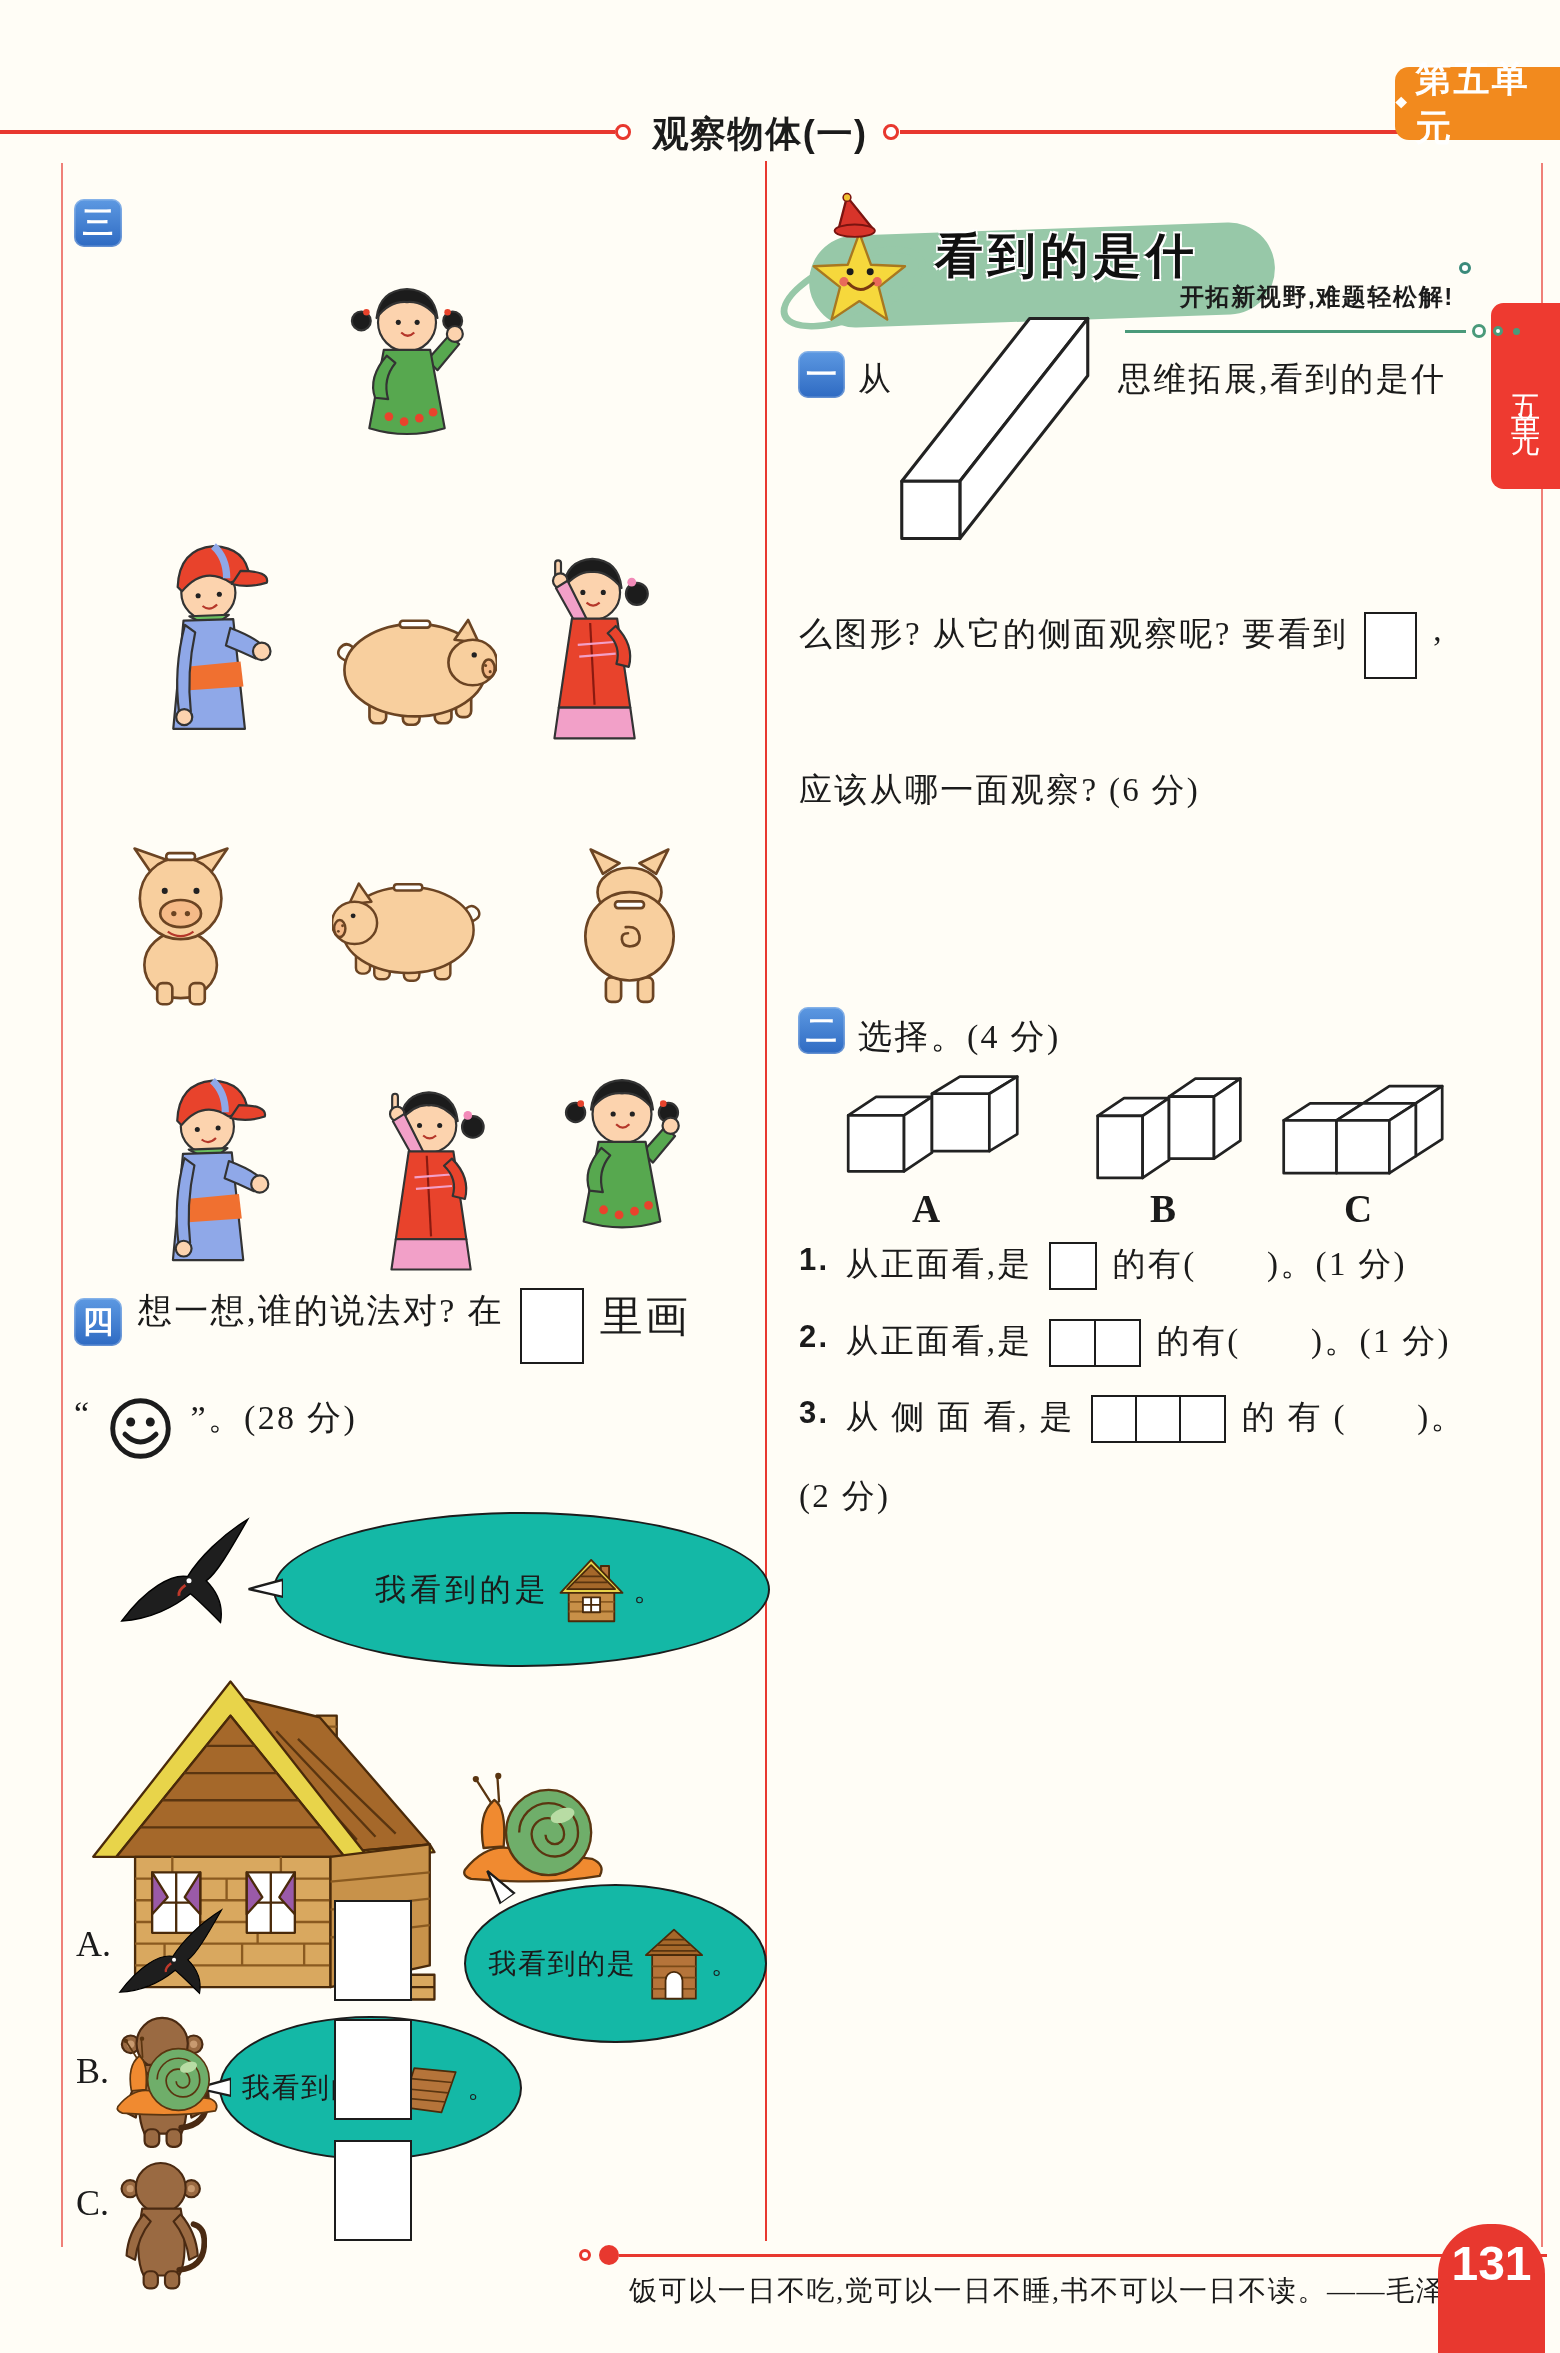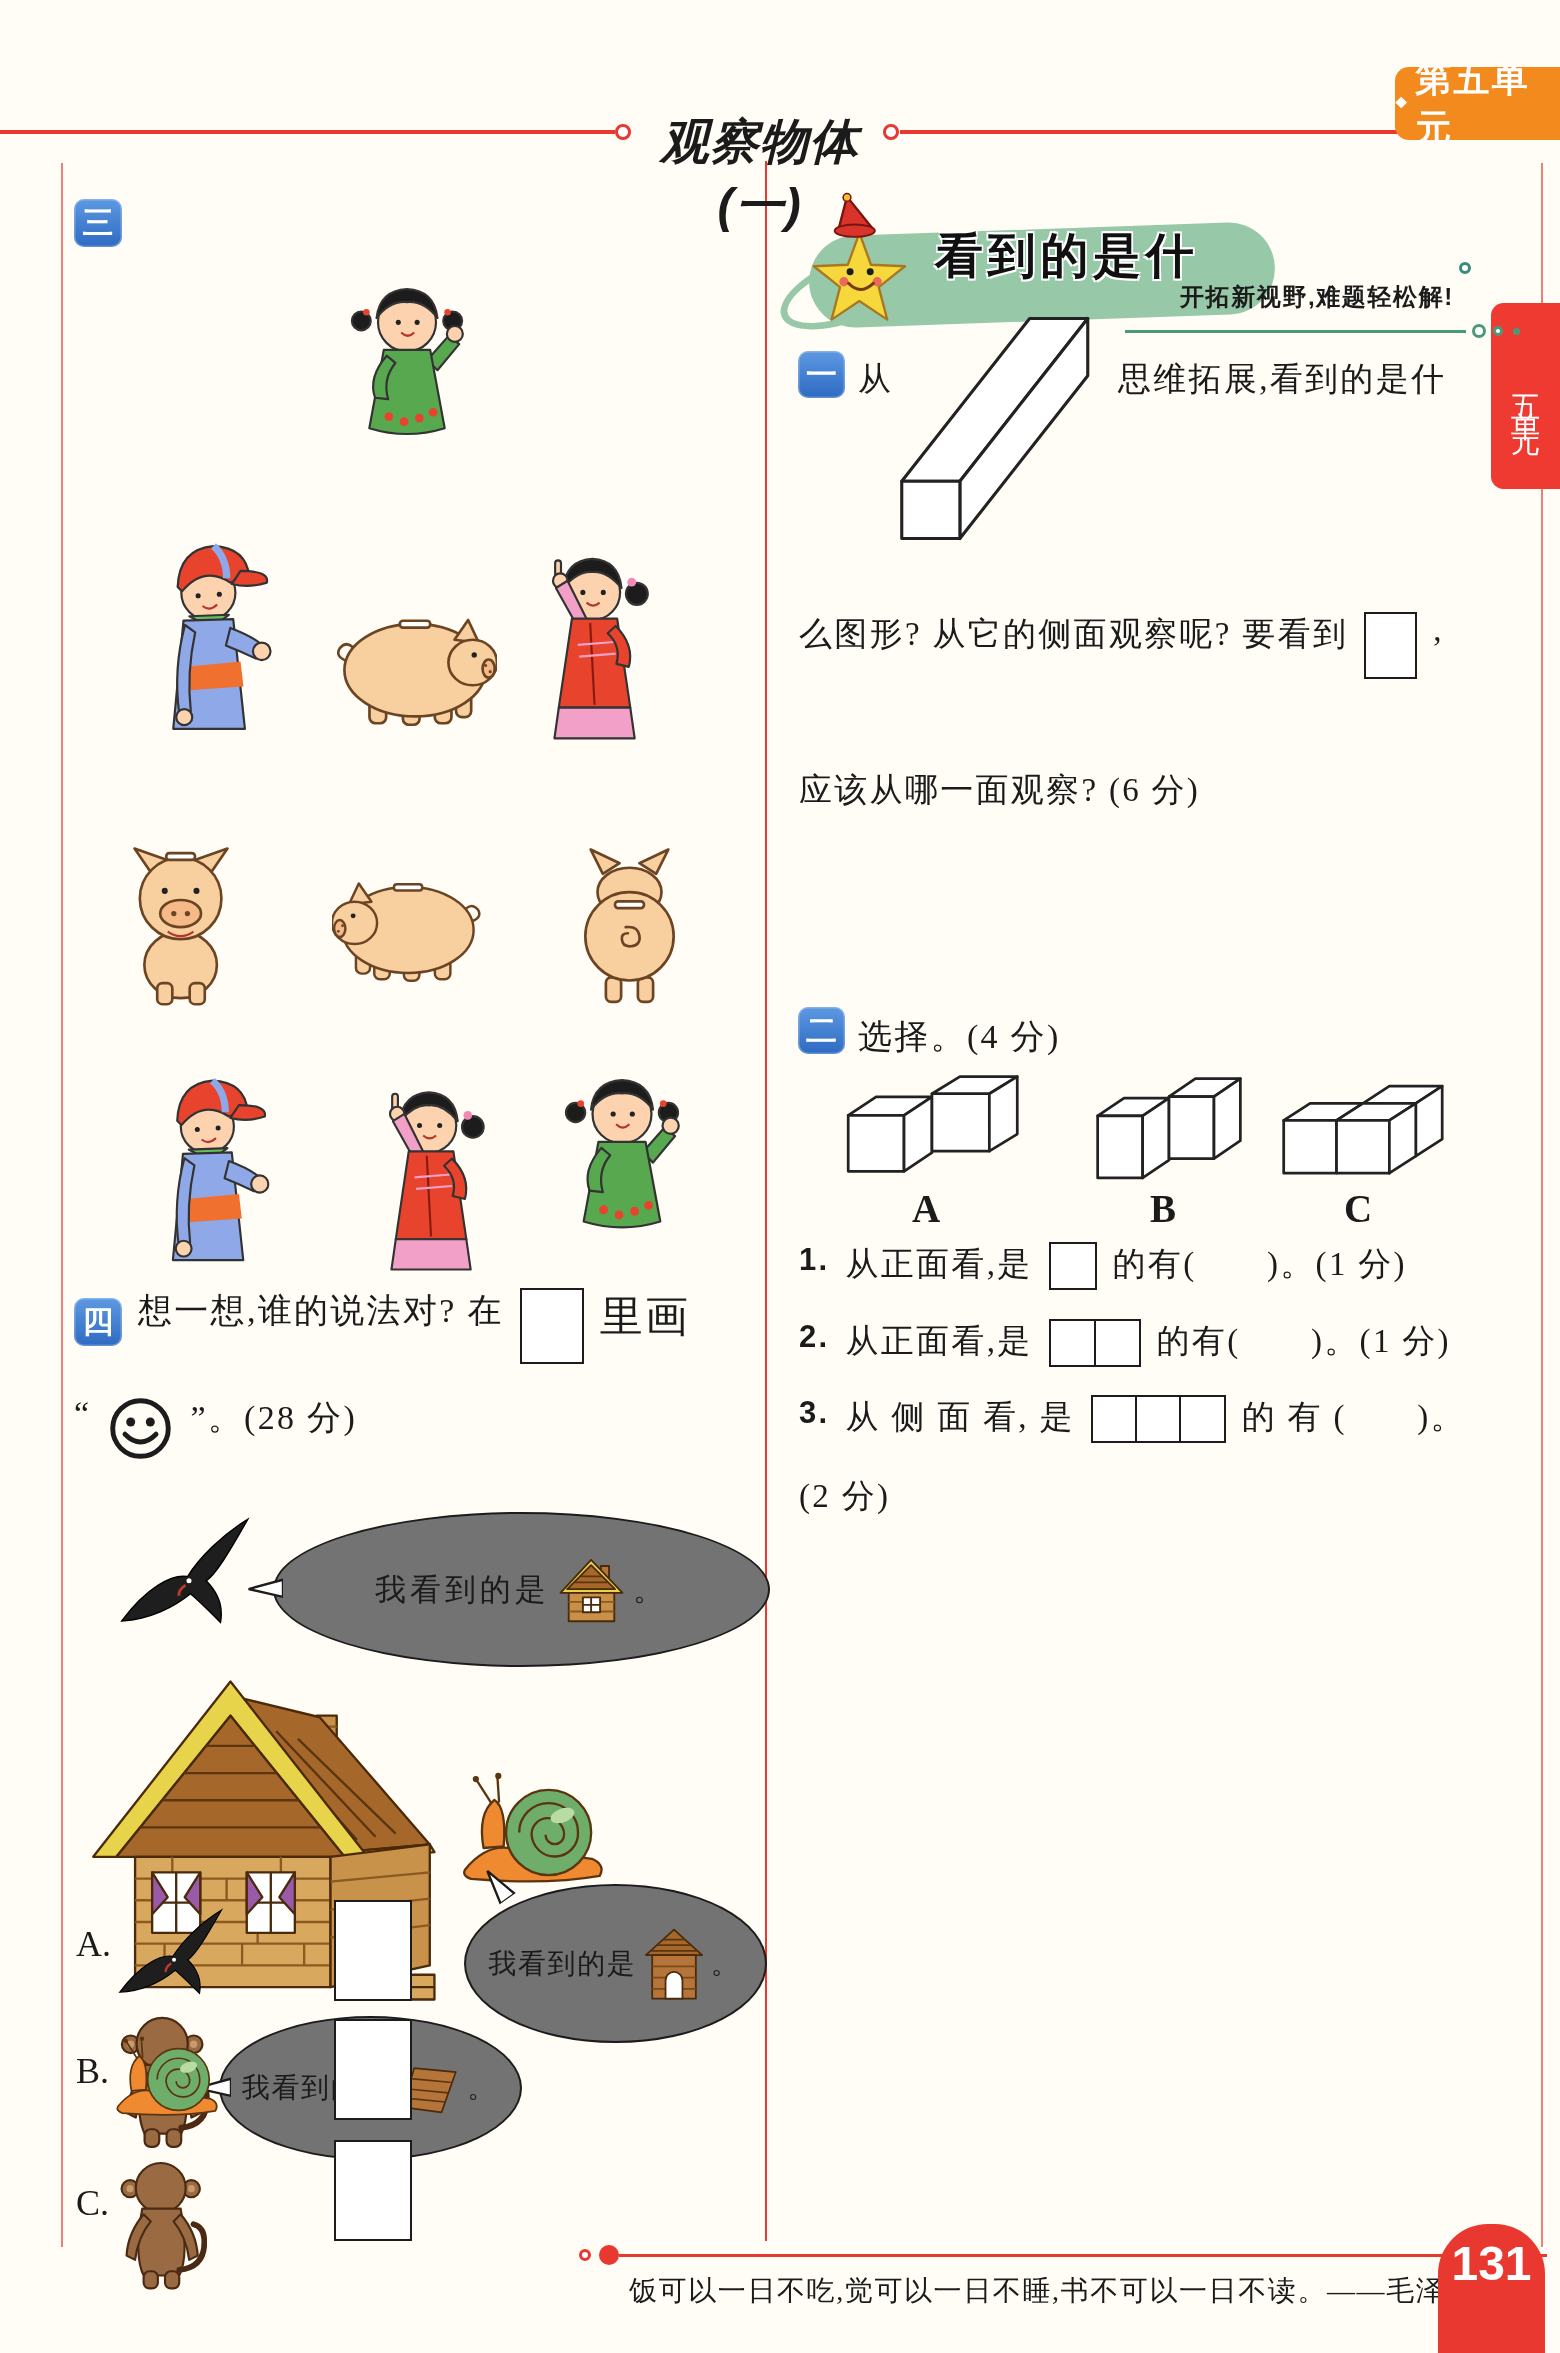--- a/index.html
+++ b/index.html
@@ -11,25 +11,25 @@
   .box{border:2.7px solid #1c1c1c;background:#fff;box-sizing:border-box;}
   .cells{display:flex;}
   .cell{flex:1;border-left:2.3px solid #1c1c1c;}
   .cell:first-child{border-left:none;}
   .secnum{width:48px;height:48px;border-radius:10px;background:linear-gradient(#5d99e2,#2e6ac2);
           color:#fff;font-weight:bold;font-size:31px;display:flex;align-items:center;justify-content:center;
           font-family:"Liberation Sans",sans-serif;box-shadow:inset 0 0 0 1.6px rgba(255,255,255,.25);}
   .redline{background:#e8382f;}
   .frameline{background:#ef8078;}
   .ring{border-radius:50%;background:#fff;border:3.1px solid #e8382f;box-sizing:border-box;}
-  .bubble{position:absolute;border:2.7px solid #1c1c1c;border-radius:50%;background:#737373;
+  .bubble{position:absolute;border:2.7px solid #1c1c1c;border-radius:50%;background:#14b8a6;
           display:flex;align-items:center;justify-content:center;gap:6.2px;box-sizing:border-box;}
   .bubtxt{font-size:31px;letter-spacing:3.9px;white-space:nowrap;}
   .tail{position:absolute;}
-  .hdr-title{font-size:48px;font-weight:bold;letter-spacing:1.6px;font-family:"Liberation Sans",sans-serif;font-style:italic;}
+  .hdr-title{font-size:36px;font-weight:bold;letter-spacing:1.6px;font-family:"Liberation Sans",sans-serif;}
   .unittab{background:#f28a1e;border-radius:14px 0 0 14px;display:flex;align-items:center;justify-content:center;
            gap:7.8px;color:#fff;font-family:"Liberation Sans",sans-serif;}
   .sidetab{background:#ee3a30;border-radius:12.4px 0 0 12.4px;color:#fff;display:flex;align-items:center;justify-content:center;
            writing-mode:vertical-lr;text-orientation:upright;font-size:29.5px;letter-spacing:17px;
            font-family:"Liberation Sans",sans-serif;}
   .bannertitle{font-size:48px;font-weight:bold;color:#101010;letter-spacing:4.7px;font-family:"Liberation Sans",sans-serif;
                text-shadow:1.6px 1.6px 0 #fff,-1.6px -1.6px 0 #fff,1.6px -1.6px 0 #fff,-1.6px 1.6px 0 #fff;}
   .bannersub{font-size:24px;font-weight:bold;letter-spacing:1.6px;font-family:"Liberation Sans",sans-serif;}
   .swoosh{background:#97c8a8;border-radius:775px;}
   .grouplabel{font-family:"Liberation Serif",serif;font-size:39px;font-weight:bold;}

